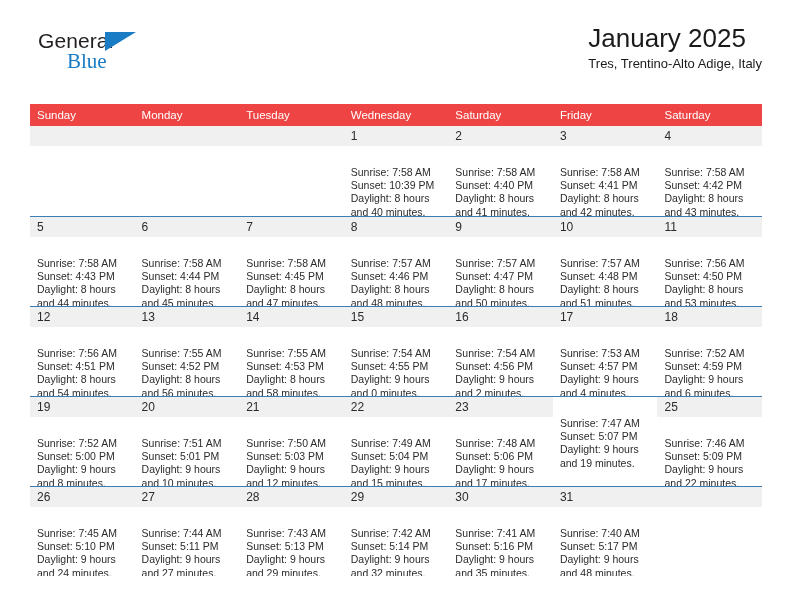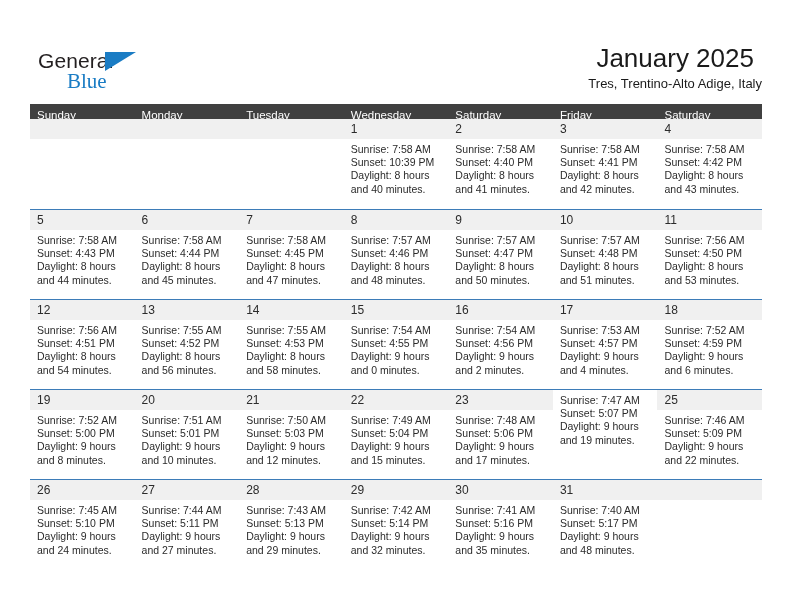--- a/index.html
+++ b/index.html
@@ -21,21 +21,21 @@
     width: 792px;
     height: 612px;
     position: relative;
     background: #ffffff;
   }
 
   
   .header {
     position: absolute;
     left: 30px;
-    top: 42px;
+    top: 22px;
     width: 732px;
     height: 72px;
   }
 
   .logo {
     position: absolute;
     left: 8px;
     top: 8px;
     width: 130px;
     height: 50px;
@@ -69,21 +69,21 @@
     font-size: 21px;
     color: #1a7cc4;
     line-height: 22px;
     font-family: Liberation Serif, serif;
   }
 
   .title-block {
     position: absolute;
     right: 0;
     top: 0;
-    text-align: center;
+    text-align: left;
   }
 
   .cal-title {
     font-size: 26px;
     color: #1a1a1a;
     line-height: 32px;
     font-weight: normal;
     white-space: nowrap;
   }
 
@@ -97,22 +97,22 @@
   
   .calendar {
     position: absolute;
     left: 30px;
     top: 104px;
     width: 732px;
   }
 
   .dow-row {
     display: flex;
-    background: #404040;
-    height: 15px;
+    background: #ef4444;
+    height: 22px;
   }
 
   .dow-cell {
     flex: 1 1 0;
     color: #ffffff;
     font-size: 11.5px;
     line-height: 22px;
     padding-left: 7px;
     white-space: nowrap;
     overflow: hidden;
@@ -141,21 +141,21 @@
     font-size: 12px;
     line-height: 20px;
     color: #2b2b2b;
   }
 
   .day-cell.empty .day-num-strip {
     background: #f0f0f0;
   }
 
   .day-info {
-    padding: 4px 7px 0 7px;
+    padding: 20px 7px 0 7px;
     font-size: 10.5px;
     line-height: 13.2px;
     color: #2b2b2b;
   }
 
   .day-info div {
     white-space: nowrap;
   }
 </style>
 </head>

